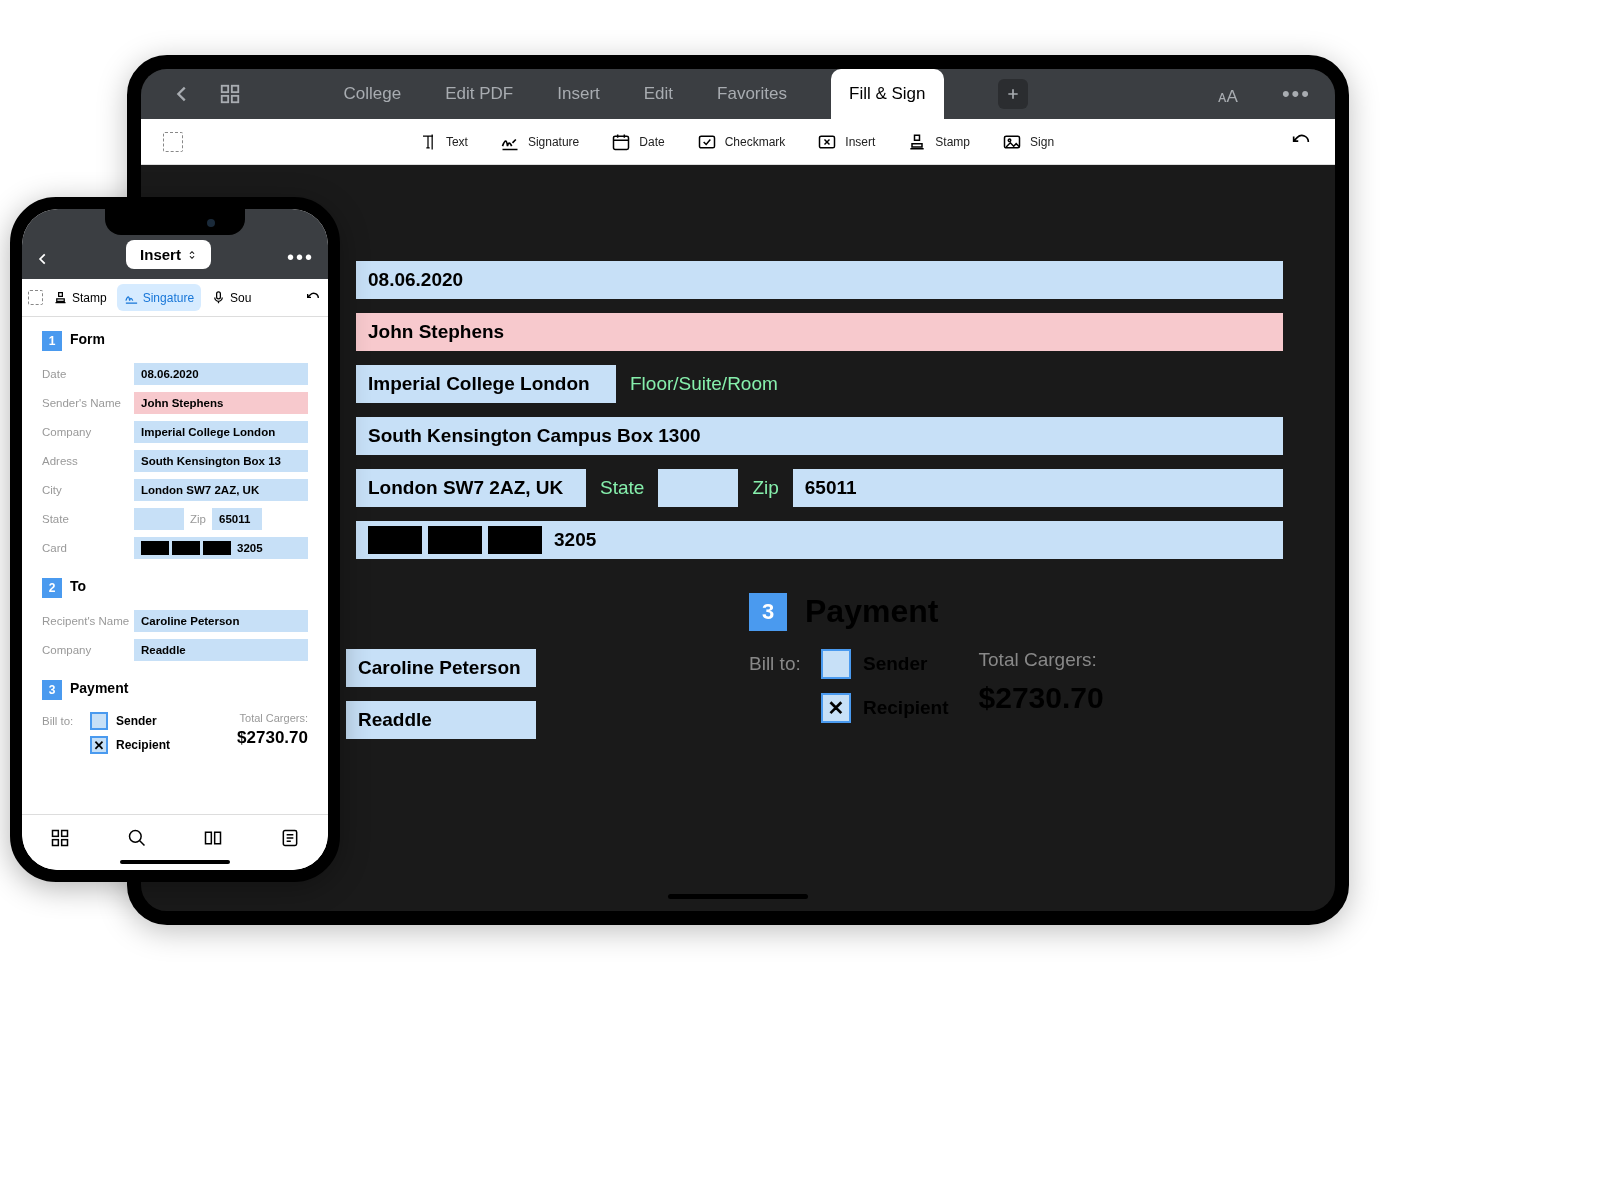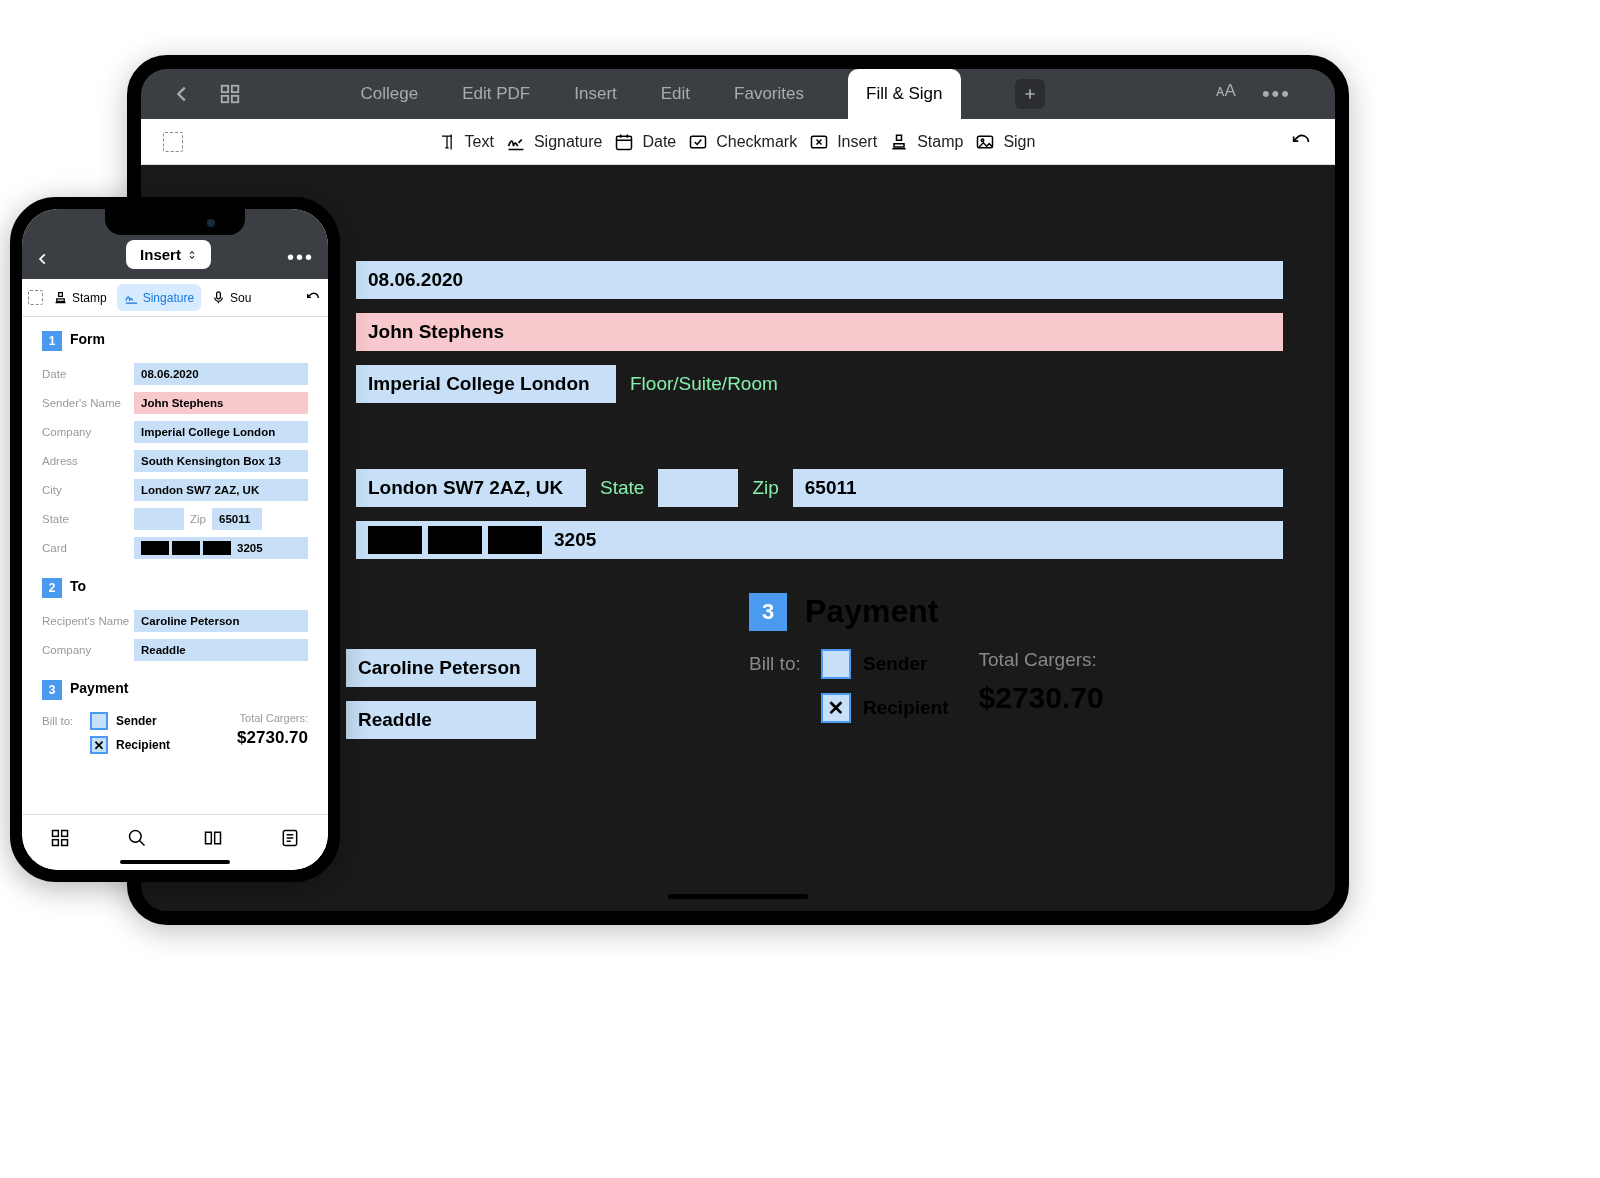--- a/index.html
+++ b/index.html
@@ -7,26 +7,26 @@
 
 
 .tablet-frame { position: absolute; left: 127px; top: 55px; width: 1222px; height: 870px; background: #1a1a1a; border: 14px solid #000; border-radius: 40px; overflow: hidden; box-shadow: 0 6px 30px rgba(0,0,0,.25); }
 .tablet-top-bar { height: 50px; background: #3b3e42; display: flex; align-items: center; color: #a8acb1; }
 .tab-left { display: flex; align-items: center; gap: 26px; padding-left: 30px; }
 .tab-left .ic { width: 22px; height: 22px; }
 .tab-center { flex: 1; display: flex; align-items: center; justify-content: center; gap: 44px; font-size: 17px; }
 .tab-item { color: #a8acb1; cursor: pointer; }
 .tab-item.active { background: #fff; color: #000; padding: 15px 18px; border-radius: 10px 10px 0 0; font-weight: 400; }
 .plus-btn { width: 30px; height: 30px; background: #2b2d30; border-radius: 6px; display: flex; align-items: center; justify-content: center; color: #a8acb1; margin-left: 10px; }
-.tab-right { display: flex; align-items: flex-start; gap: 26px; padding-right: 44px; }
+.tab-right { display: flex; align-items: flex-end; gap: 44px; padding-right: 24px; }
 
 .tablet-toolbar { height: 46px; background: #fff; border-bottom: 1px solid #ddd; display: flex; align-items: center; }
 .toolbar-left { padding-left: 22px; }
 .sel-icon { width: 20px; height: 20px; border: 1.5px dashed #888; border-radius: 2px; }
-.toolbar-center { flex: 1; display: flex; align-items: center; justify-content: center; gap: 12px; color: #222; font-size: 16px; }
+.toolbar-center { flex: 1; display: flex; align-items: center; justify-content: center; gap: 32px; color: #222; font-size: 12px; }
 .tb-item { display: flex; align-items: center; gap: 8px; cursor: pointer; }
 .tb-ic { width: 20px; height: 20px; }
 .toolbar-right { padding-right: 22px; }
 .undo-ic { font-size: 22px; }
 
 .tablet-doc-title { height: 34px; display: flex; align-items: center; justify-content: center; font-size: 15px; color: #555; border-bottom: 1px solid #eee; position: relative; }
 .doc-close { position: absolute; right: 22px; font-size: 18px; color: #999; cursor: pointer; }
 
 .tablet-content { padding: 36px 52px 20px 40px; overflow: hidden; }
 .section-num { width: 38px; height: 38px; background: #4a9aef; color: #fff; font-size: 22px; font-weight: 600; display: flex; align-items: center; justify-content: center; margin-right: 18px; }
@@ -238,20 +238,21 @@
       <div class="form-label">Sender's Name</div>
       <div class="fld pink" style="flex:1">John Stephens</div>
     </div>
     <div class="form-row">
       <div class="form-label">Company</div>
       <div class="fld" style="width:260px">Imperial College London</div>
       <div class="form-label-inline">Floor/Suite/Room</div>
     </div>
     <div class="form-row">
       <div class="form-label">Adress</div>
+      <div class="fld" style="flex:1">South Kensington Campus Box 1300</div>
     </div>
     <div class="form-row">
       <div class="form-label">City</div>
       <div class="fld" style="width:230px">London SW7 2AZ, UK</div>
       <div class="form-label-inline">State</div>
       <div class="fld empty" style="width:80px"></div>
       <div class="form-label-inline">Zip</div>
       <div class="fld" style="flex:1">65011</div>
     </div>
     <div class="form-row">

